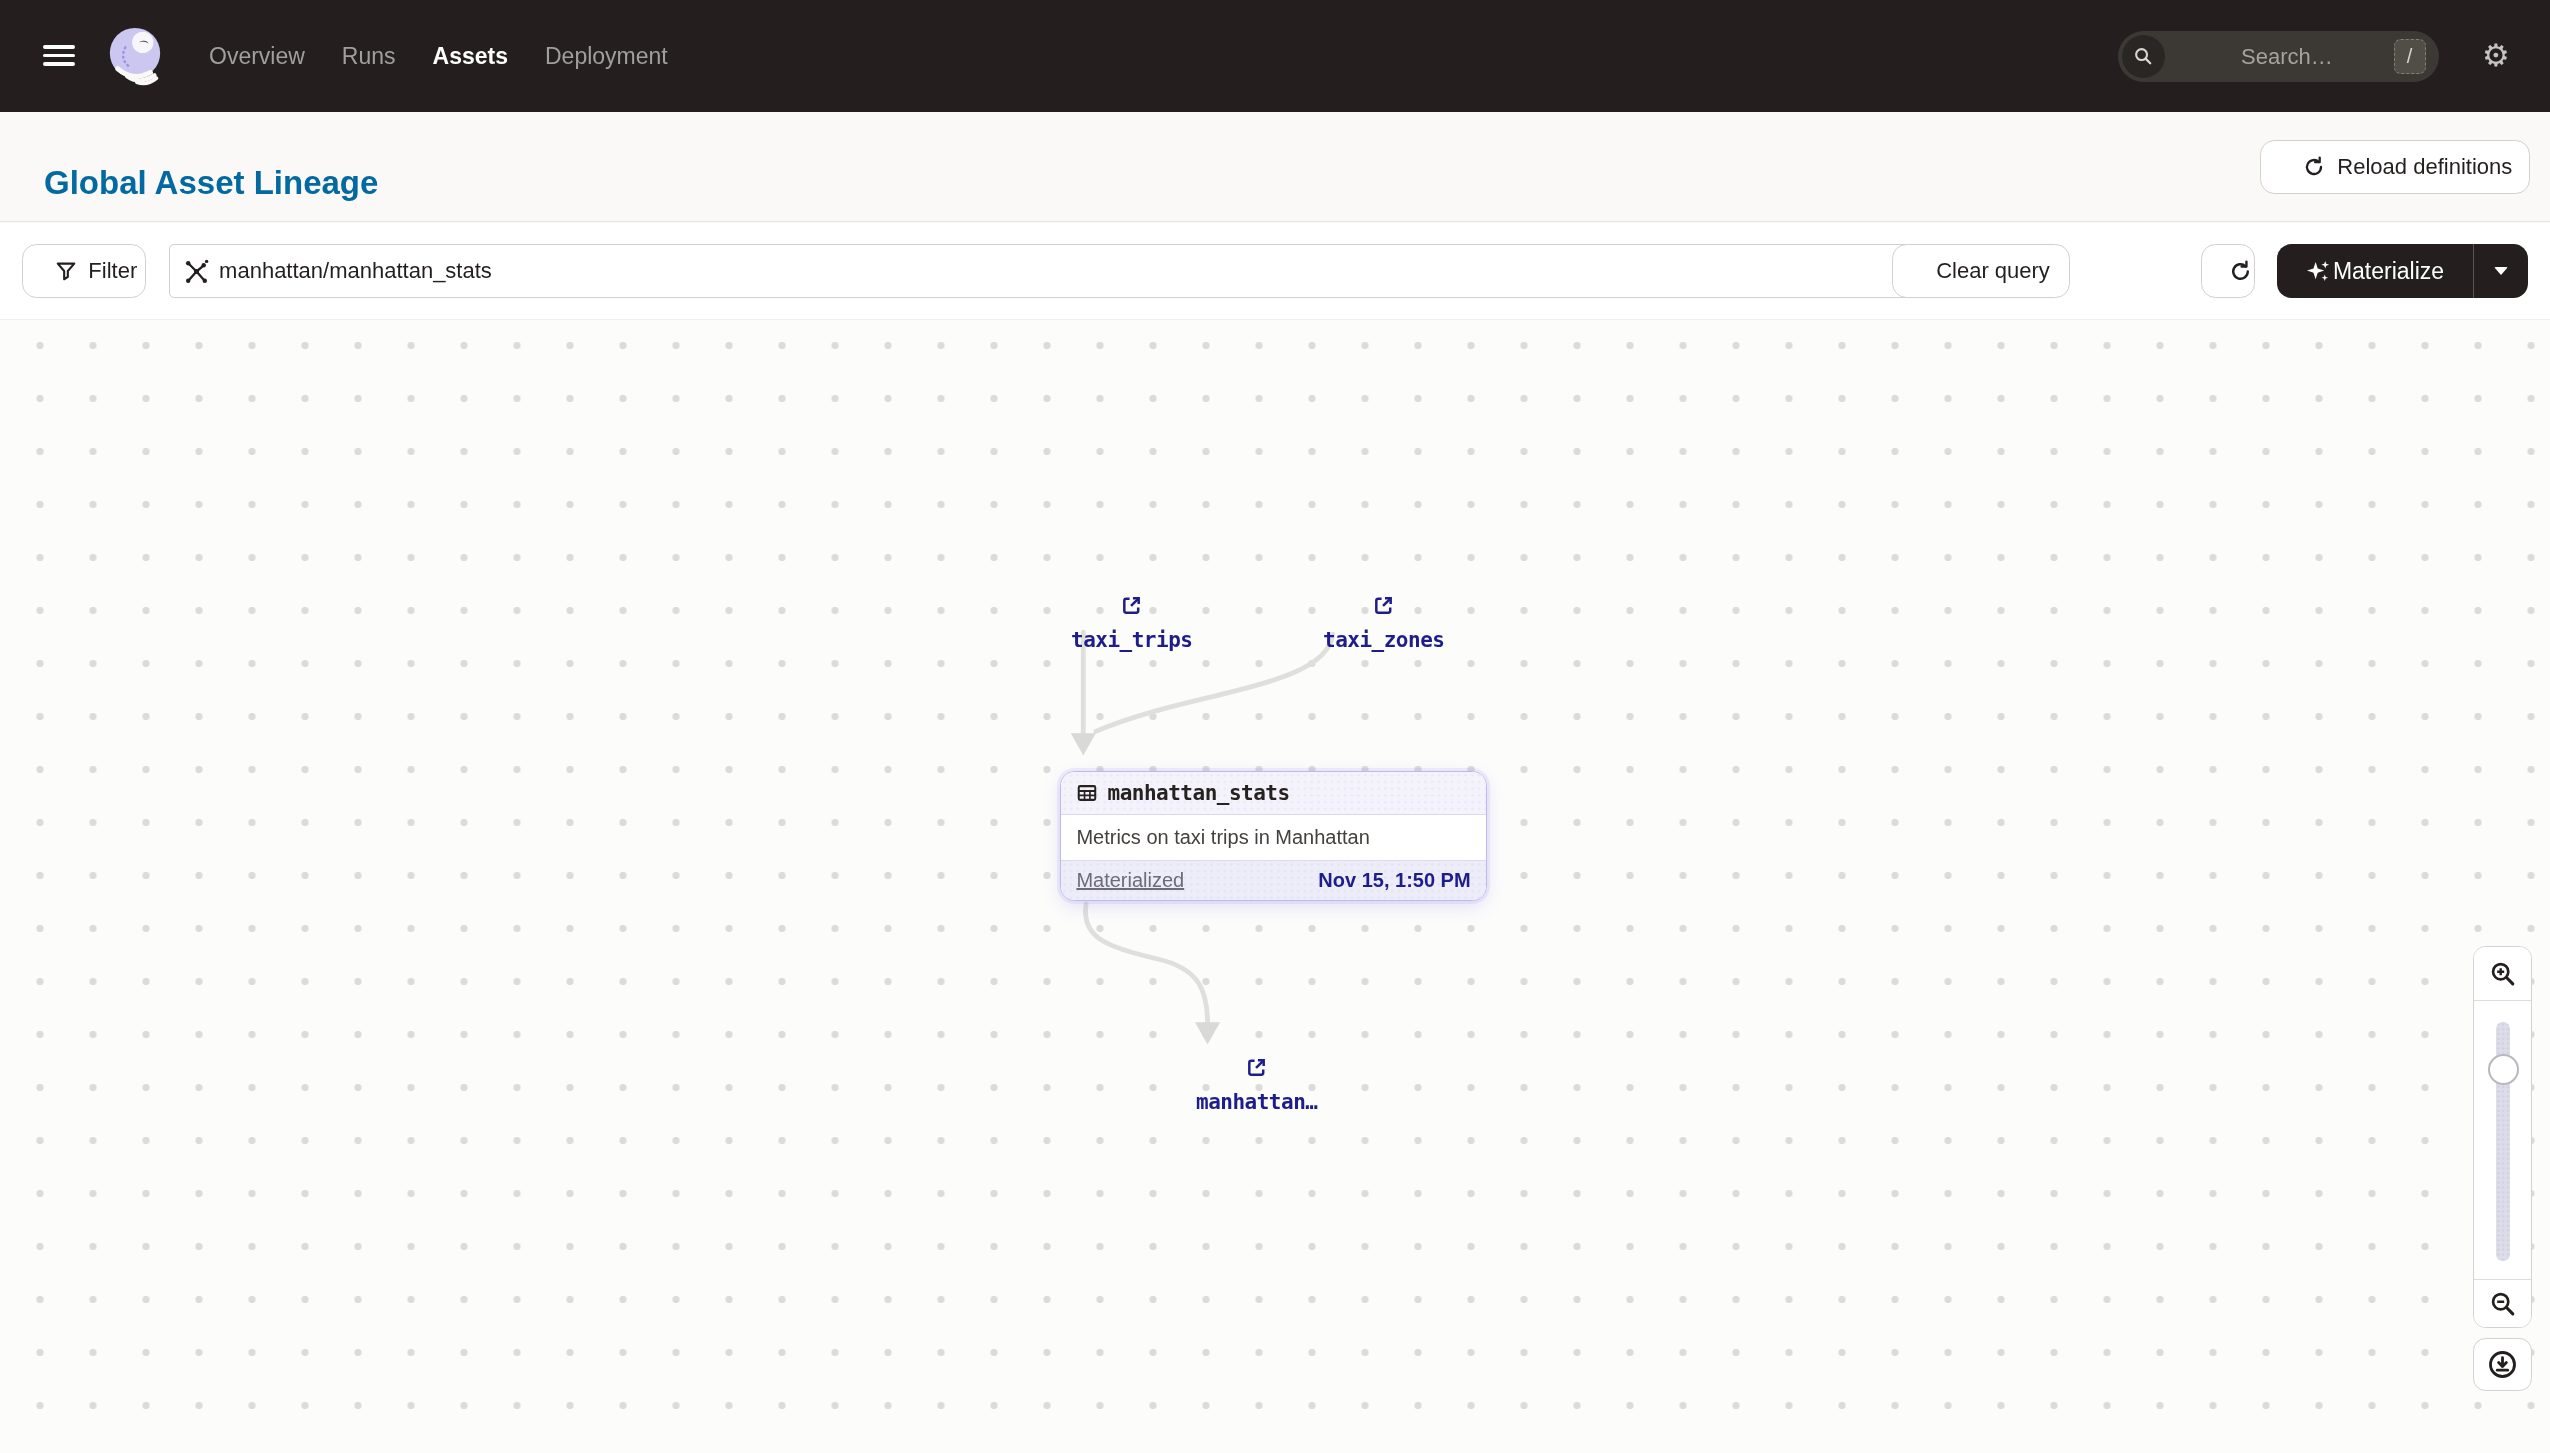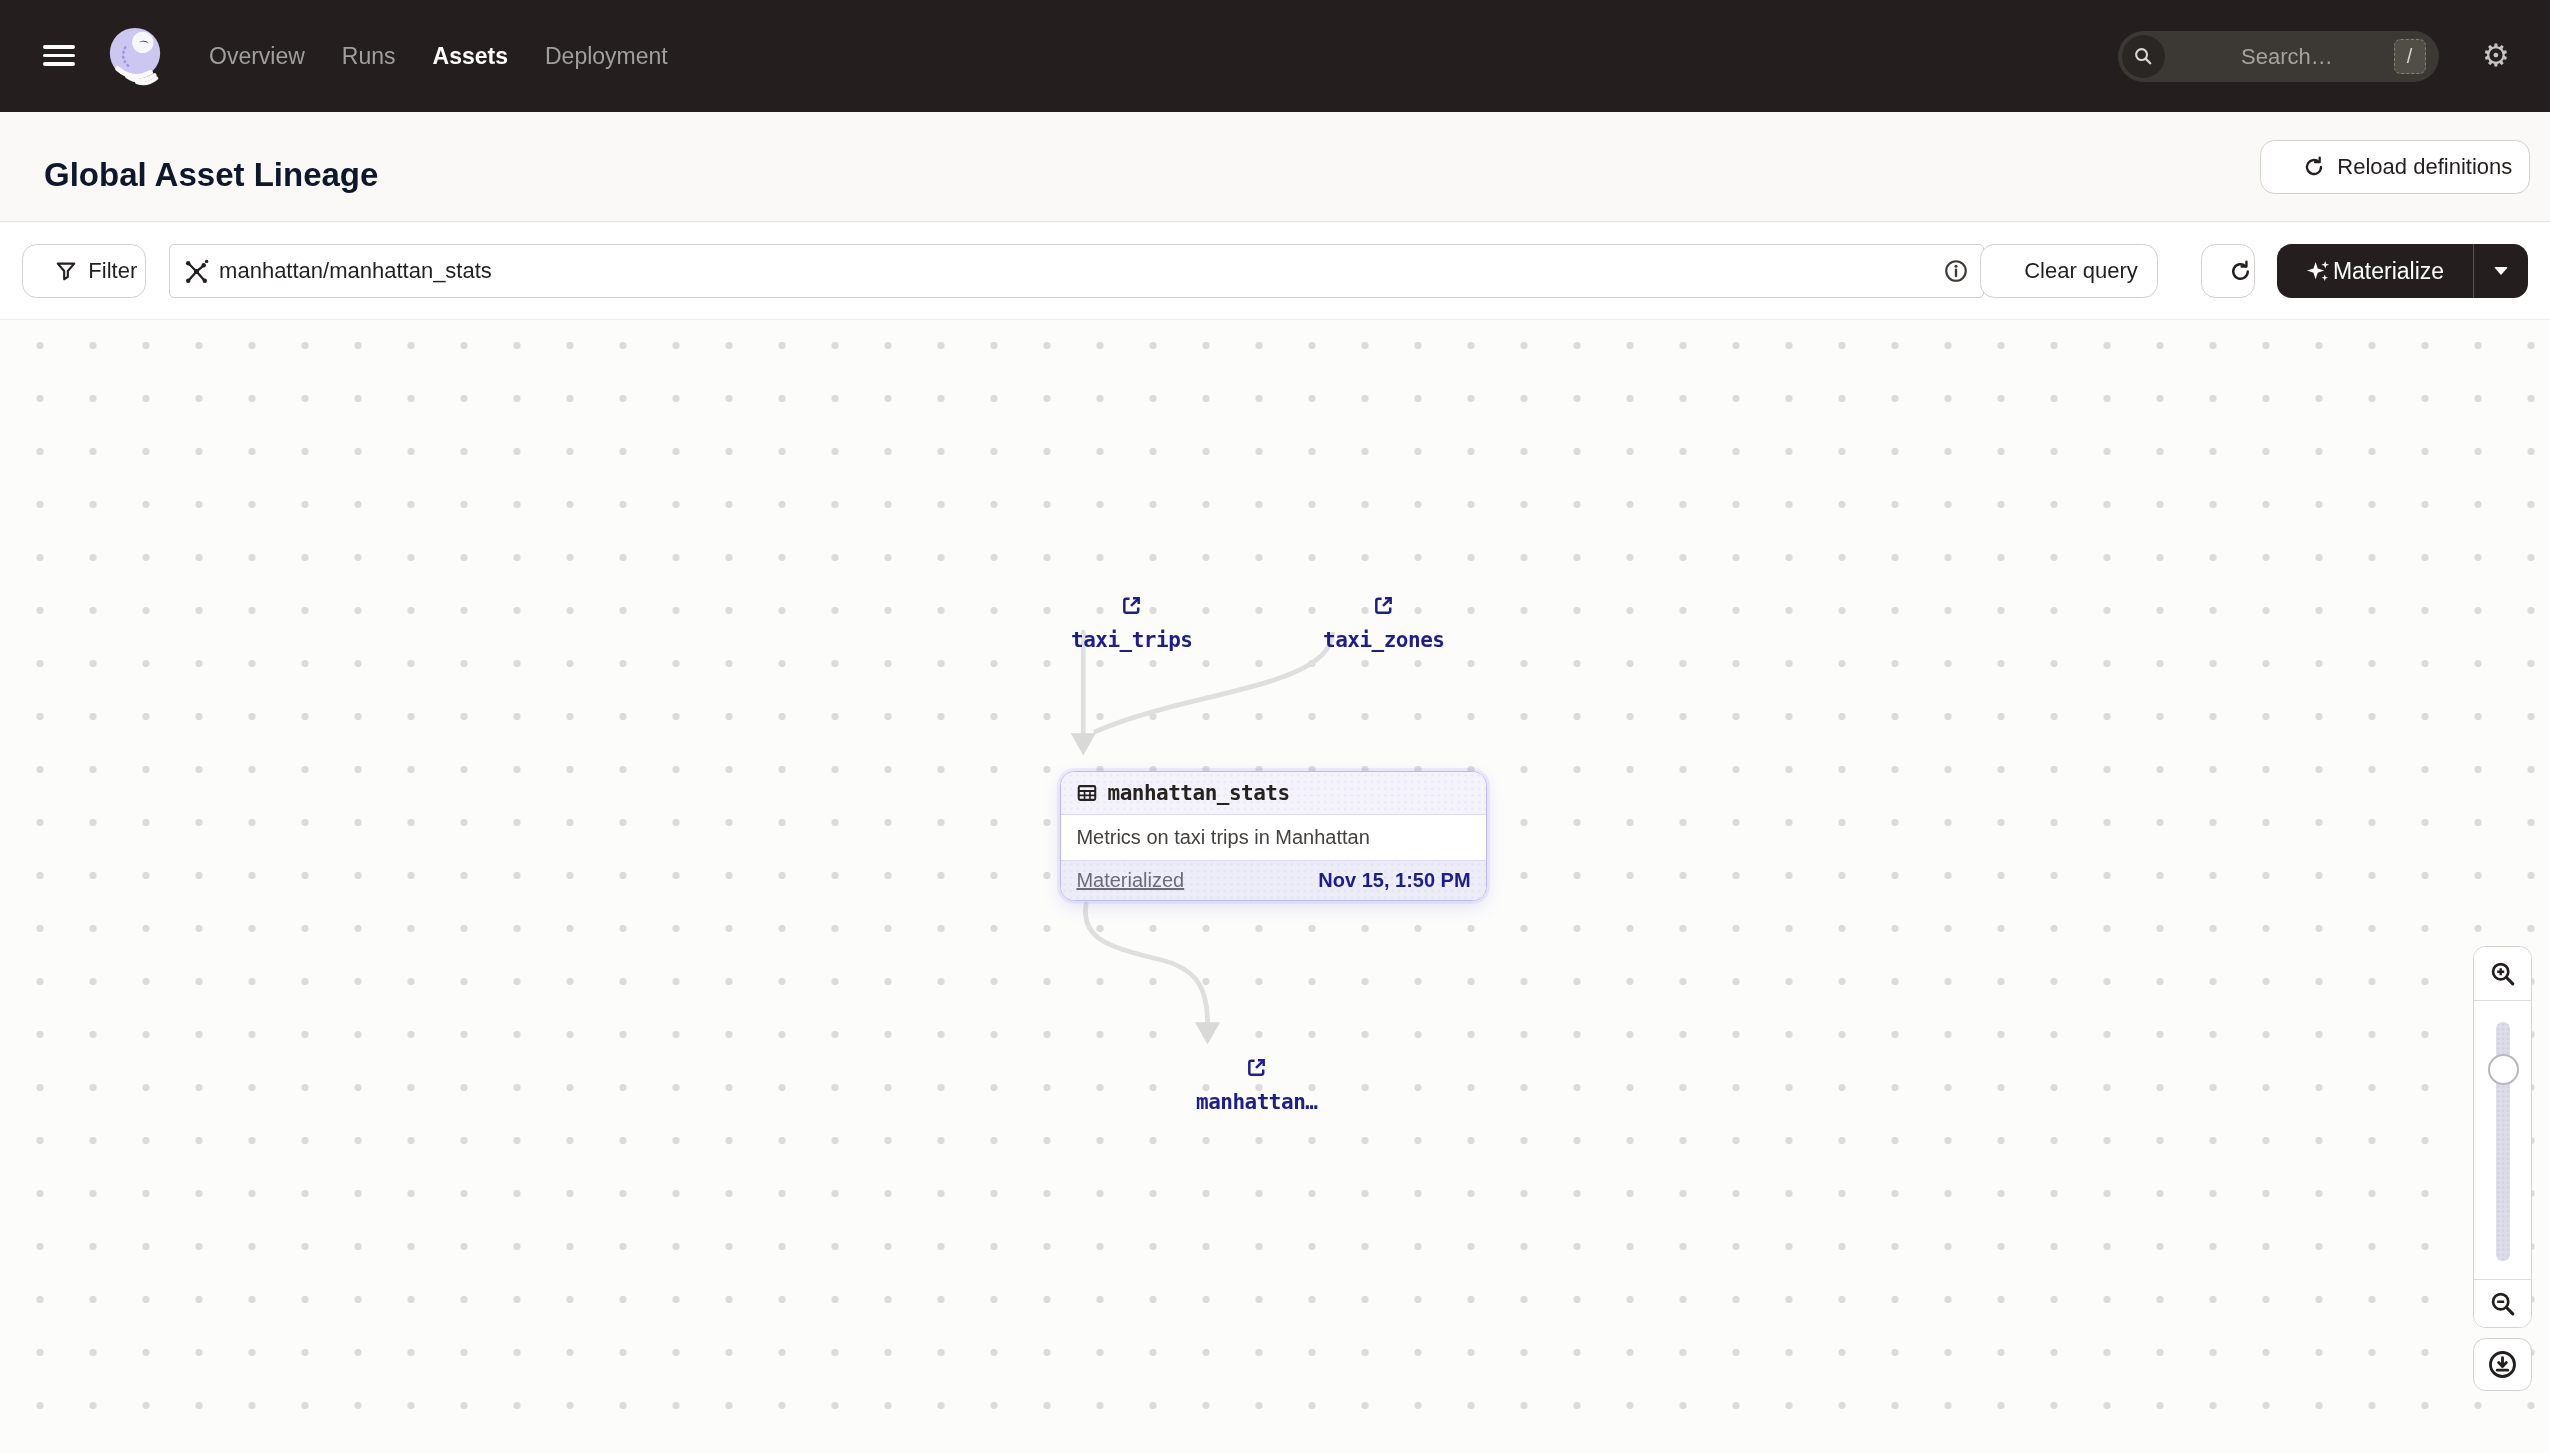--- a/index.html
+++ b/index.html
@@ -15,30 +15,30 @@
   .nav-item { font-size:23px; color:#A19F9D; cursor:pointer; }
   .nav-item.active { color:#FFFFFF; font-weight:bold; }
   #search-pill { position:absolute; left:2118px; top:31px; width:321px; height:51px; background:#3C3834; border-radius:26px; display:flex; align-items:center; cursor:text; }
   #search-circle { width:43px; height:43px; margin-left:3.9px; border-radius:50%; background:#2A2623; display:flex; align-items:center; justify-content:center; }
   #search-text { margin-left:15.4px; font-size:22px; color:#A5A3A0; flex:1; }
   #slash-badge { width:32px; height:35px; margin-right:13.5px; background:#514D47; border:1px dashed #85816F; border-radius:6.7px; color:#D8D6D2; font-size:20px; display:flex; align-items:center; justify-content:center; }
   #gear { position:absolute; left:2482px; top:40px; font-size:31px; color:#C6C4C1; cursor:pointer; line-height:31px; }
 
   
   #title-row { position:absolute; top:112px; left:0; width:2550px; height:110px; background:#FAF9F7; border-bottom:1px solid #E6E5E2; }
-  #page-title { position:absolute; left:44px; top:8px; height:110px; display:flex; align-items:center; font-size:33px; font-weight:bold; color:#0f172a; }
+  #page-title { position:absolute; left:44px; top:16px; height:110px; display:flex; align-items:center; font-size:33px; font-weight:bold; color:#0369a1; }
   .btn { display:flex; align-items:center; justify-content:center; gap:11.6px; background:#FFFFFF; border:1px solid #D2D0CD; border-radius:14.5px; font-size:22px; color:#231F1E; cursor:pointer;padding-left:24px; }
   #reload-btn { position:absolute; left:2260px; top:28px; width:270px; height:54px; }
 
   
   #toolbar { position:absolute; top:223px; left:0; width:2550px; height:97px; background:#FFFFFF; border-bottom:1px solid #EFEEEB; }
   #filter-btn { position:absolute; left:22px; top:21px; width:124px; height:54px; }
   #query-input { position:absolute; left:169px; top:21px; width:1815px; height:54px; background:#FFFFFF; border:1.4px solid #D2D0CD; border-radius:5px; display:flex; align-items:center; cursor:text; }
   #query-text { margin-left:9.6px; font-size:22px; color:#231F1E; flex:1; white-space:nowrap; overflow:hidden; }
-  #clear-btn { position:absolute; left:1980px; top:21px; width:178px; height:54px; }
+  #clear-btn { position:absolute; left:1892px; top:21px; width:178px; height:54px; }
   #refresh-btn { position:absolute; left:2201px; top:21px; width:54px; height:54px; }
   #materialize-btn { position:absolute; left:2277px; top:21px; width:251px; height:54px; background:#241F1E; border-radius:14.5px; display:flex; align-items:center; color:#FFFFFF; cursor:pointer; }
   #materialize-main { flex:1; display:flex; align-items:center; justify-content:center; gap:2px; font-size:23px; height:100%; }
   #materialize-divider { width:1px; height:100%; background:#5A5551; }
   #materialize-caret { width:54px; height:100%; display:flex; align-items:center; justify-content:center; cursor:pointer; }
   .caret-down { width:0; height:0; border-left:7.7px solid transparent; border-right:7.7px solid transparent; border-top:8.7px solid #FFFFFF; border-radius:1.9px; }
 
   
   #canvas { position:absolute; top:320px; left:0; width:2550px; height:1133px;
     background-color:#FCFCFB;

